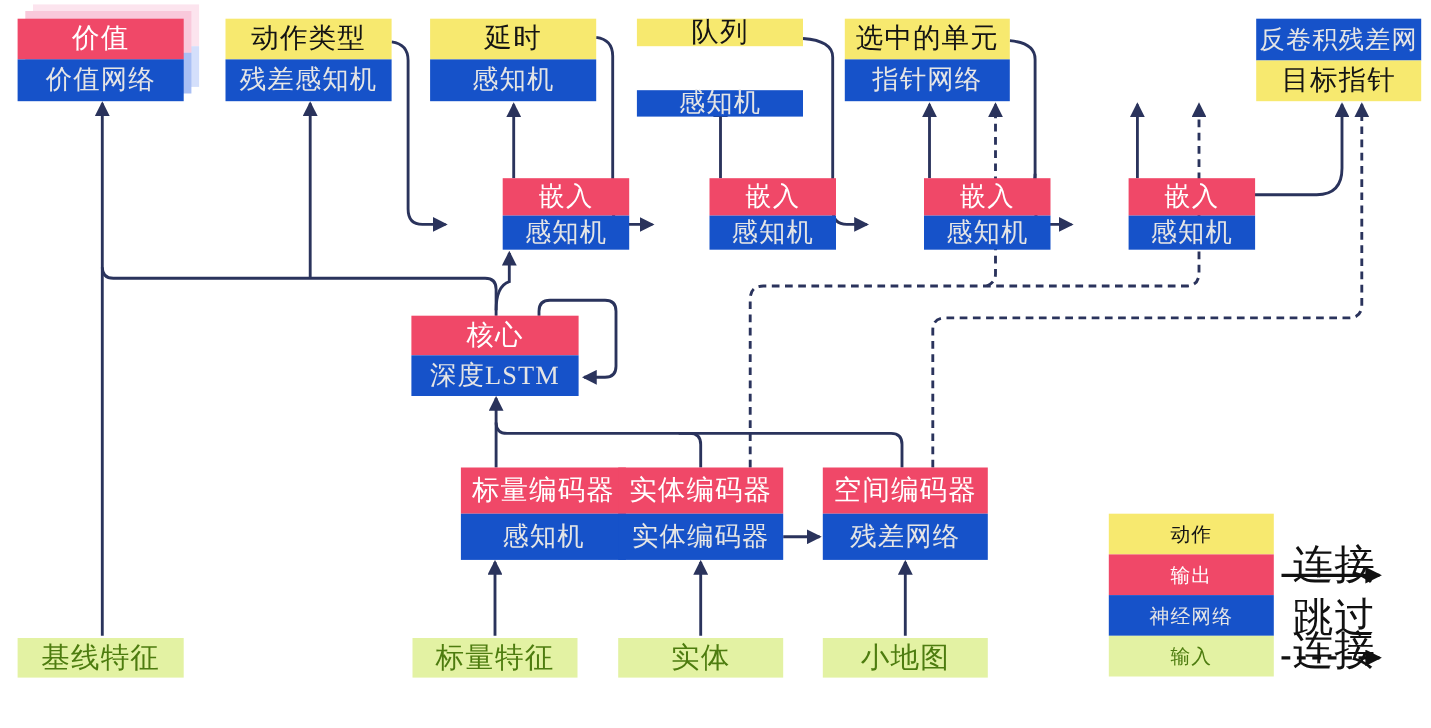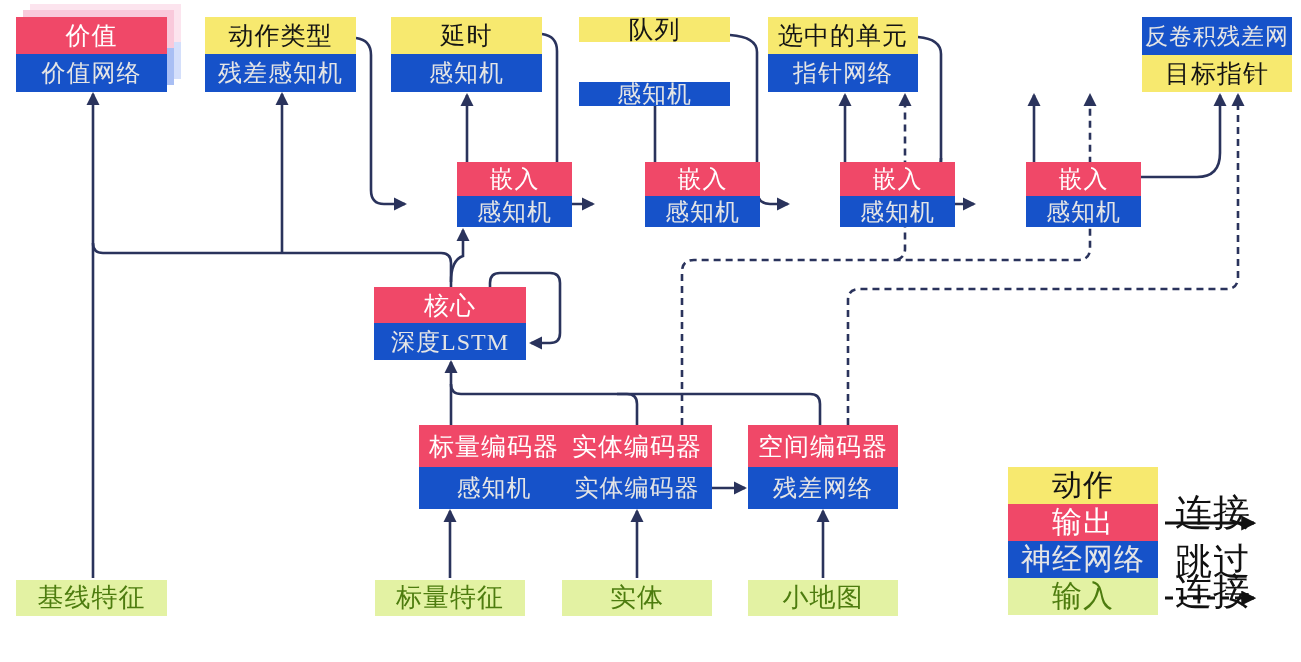--- a/index.html
+++ b/index.html
@@ -24,21 +24,21 @@
   .enc{top:425px;width:150px;height:84px;}
   .enc .t{height:42px;font-size:25px;}
   .enc .b{height:42px;font-size:24px;}
   .input{top:580px;height:36px;font-size:26px;}
   .sheet{position:absolute;width:151px;height:75px;display:flex;flex-direction:column;}
   .sheet div{flex:1;}
   .sh-far .p{background:#FCE4EE;} .sh-far .q{background:#D4DFFB;}
   .sh-near .p{background:#F9C9DB;} .sh-near .q{background:#A9BFF4;}
   .legend-swatches{position:absolute;left:1008px;top:467px;width:150px;}
   .lg-row{height:37px;display:flex;align-items:center;justify-content:center;
-          font-size:30px;letter-spacing:1px;}
+          font-size:18px;letter-spacing:1px;}
   .lg-label{position:absolute;width:90px;text-align:left;font-size:37px;color:#111;letter-spacing:1px;}
 </style>
 </head>
 <body>
 
 <div id="stage">
 
   <svg id="wires" viewBox="0 0 1301 662">
     <defs>
       <marker id="ahn" viewBox="0 0 10 10" refX="8.5" refY="5" markerWidth="13.5" markerHeight="13.5" orient="auto-start-reverse" markerUnits="userSpaceOnUse">

